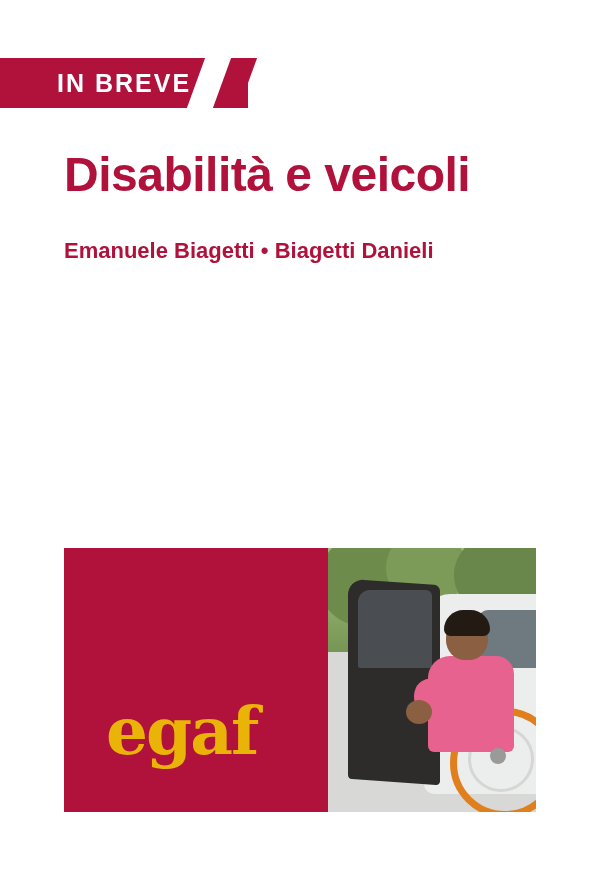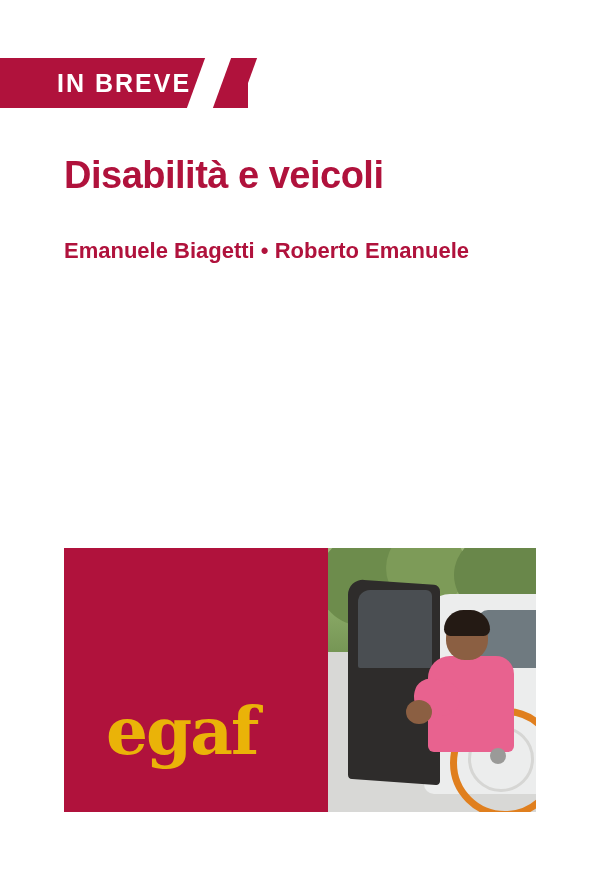--- a/index.html
+++ b/index.html
@@ -55,21 +55,21 @@
     background: #b0123c;
     transform: skewX(-20deg);
   }
 
   
   .title {
     position: absolute;
     left: 64px;
     top: 152px;
     width: 480px;
-    font-size: 38px;
+    font-size: 48px;
     font-weight: bold;
     color: #b0123c;
     line-height: 46px;
     letter-spacing: -0.5px;
   }
   .authors {
     position: absolute;
     left: 64px;
     top: 236px;
     width: 500px;
@@ -220,21 +220,21 @@
 
 <div class="cover">
 
   <div class="banner"></div>
   <div class="banner-notch"></div>
   <div class="banner-tail"></div>
   <div class="banner-label">IN BREVE</div>
 
   <div class="title">Disabilità e veicoli</div>
 
-  <div class="authors">Emanuele Biagetti • Roberto Emanuele</div>
+  <div class="authors">Emanuele Biagetti • Biagetti Danieli</div>
 
   <div class="bottom-block">
 
     <div class="logo-panel">
       <div class="logo-text">egaf</div>
     </div>
 
     <div class="photo">
       <div class="ph-sky"></div>
       <div class="ph-tree1"></div>

